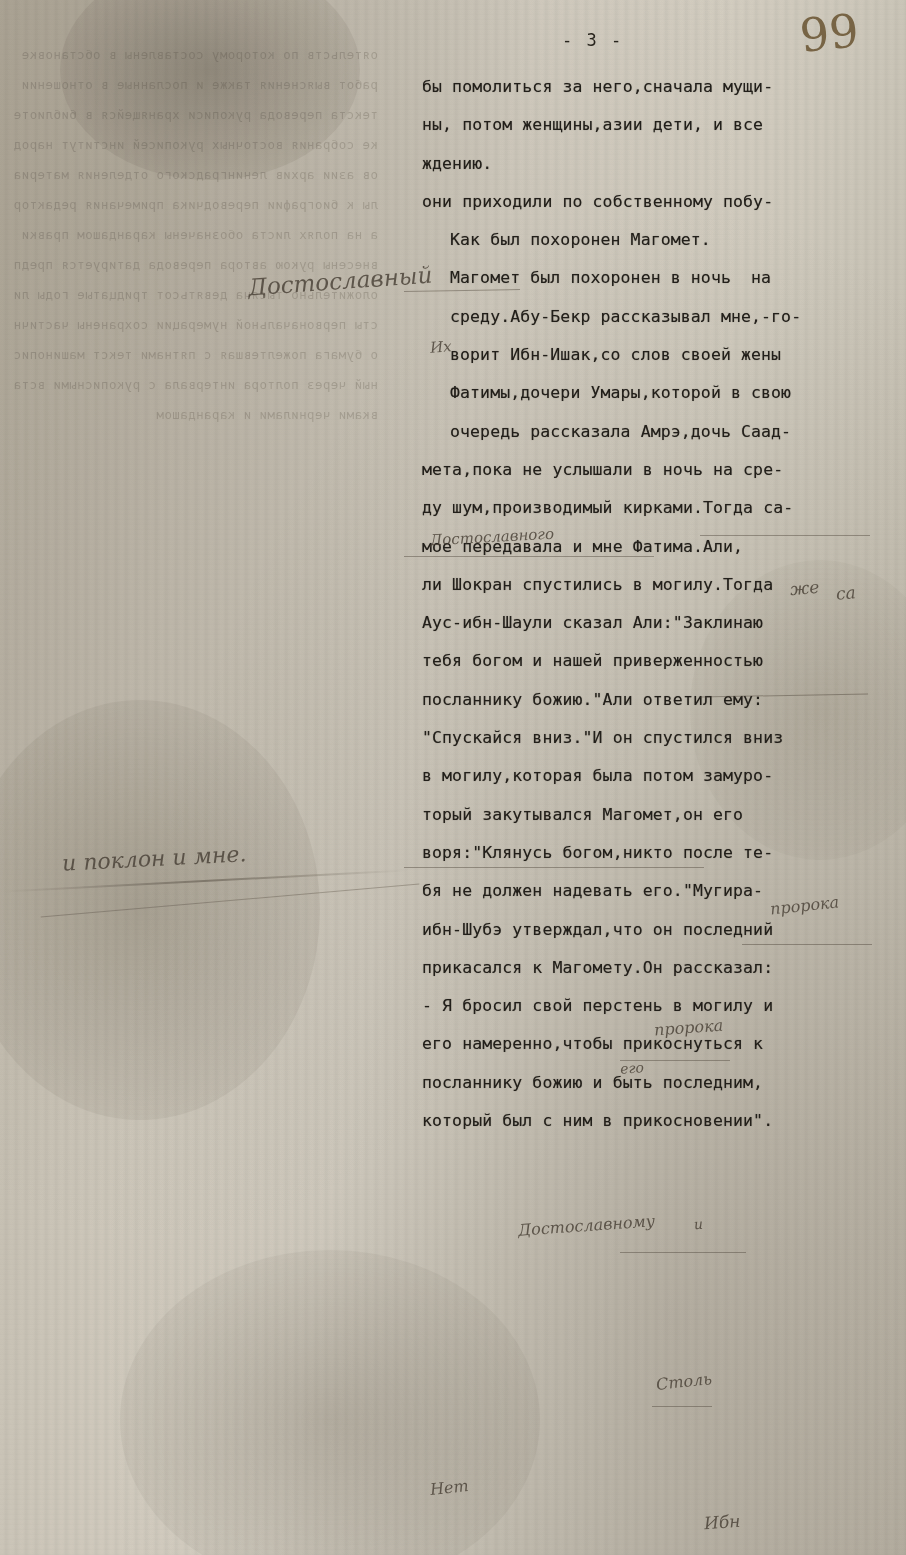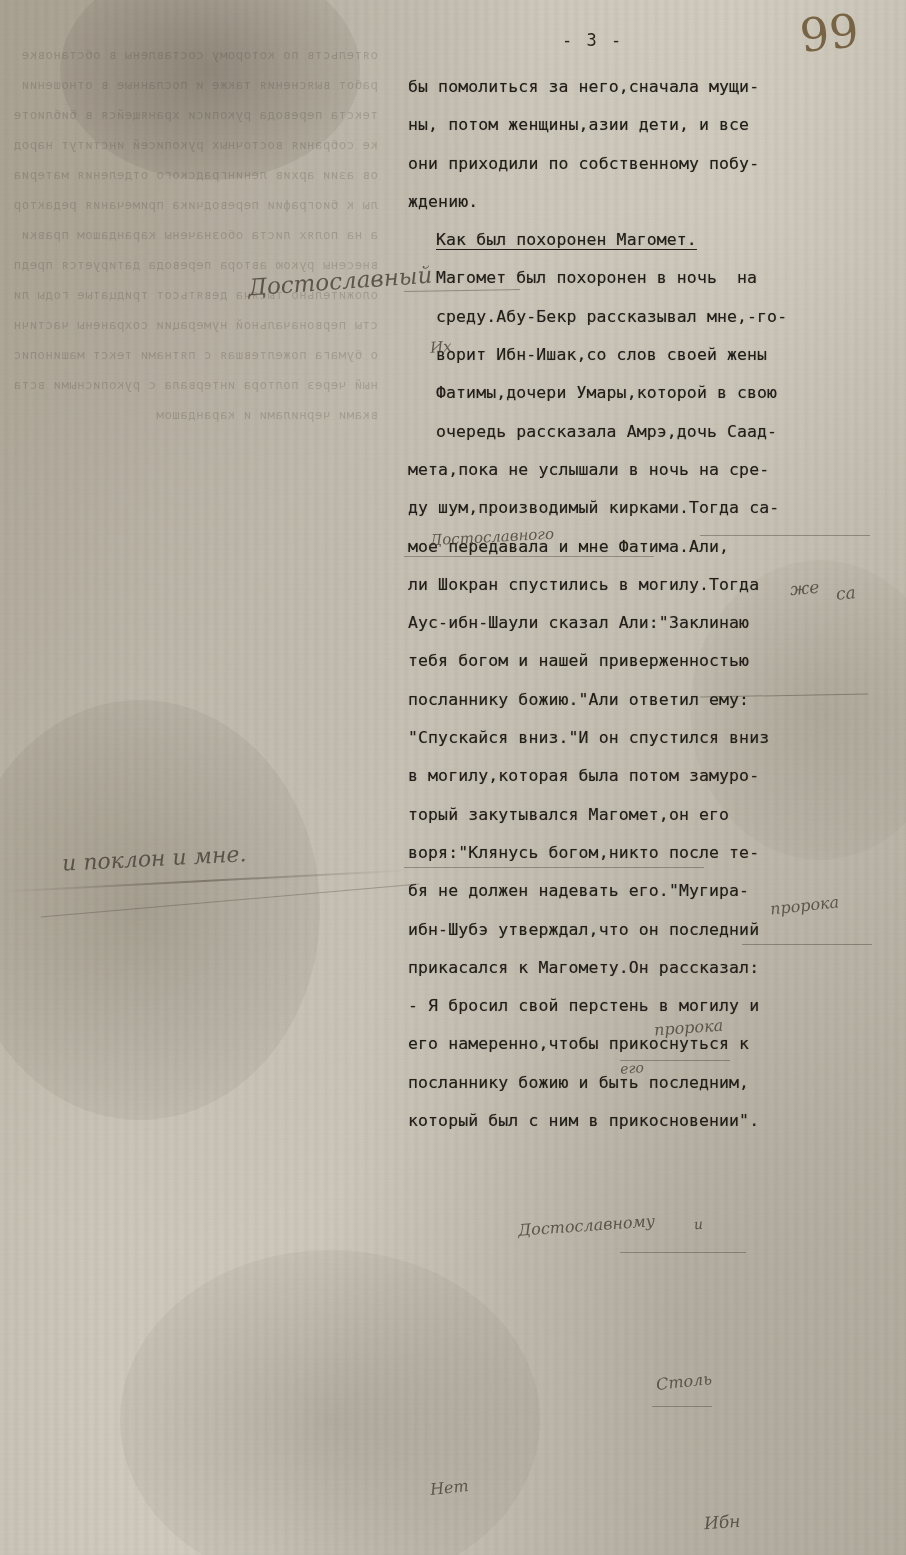--- a/index.html
+++ b/index.html
@@ -56,21 +56,21 @@
     font-size: 12.5px;
     line-height: 30px;
     letter-spacing: 0.4px;
     filter: blur(0.6px);
     pointer-events: none;
     white-space: pre-wrap;
     word-break: break-all;
   }
   .typed {
     position: absolute;
-    left: 408px;
+    left: 422px;
     top: 68px;
     width: 470px;
     color: #24211c;
     font-size: 16.5px;
     line-height: 38.3px;
     letter-spacing: 0.1px;
     text-shadow: 0 0 1px rgba(40,36,30,0.45);
   }
   .typed .ln { white-space: pre; display: block; }
   .indent1 { padding-left: 28px; }
@@ -86,21 +86,20 @@
     position: absolute;
     left: 800px;
     top: 6px;
     font-family: "DejaVu Serif", serif;
     font-size: 46px;
     color: #6f5b3a;
     transform: rotate(-6deg);
     opacity: 0.9;
   }
   .heading {
-    text-decoration: underline;
     text-underline-offset: 4px;
   }
   
   .hand {
     position: absolute;
     font-family: "DejaVu Serif", serif;
     font-style: italic;
     color: #4a4238;
     opacity: 0.82;
     white-space: nowrap;
@@ -149,22 +148,22 @@
   <div class="crease"></div>
 
   <div class="bleed">оятельств по которому составлены в обстановке работ выяснения также и посланные в отношении текста перевода рукописи хранящейся в библиотеке собрания восточных рукописей институт народов азии архив ленинградского отделения материалы к биографии переводчика примечания редактора на полях листа обозначены карандашом правки внесены рукою автора перевода датируется предположительно тысяча девятьсот тридцатые годы листы первоначальной нумерации сохранены частично бумага пожелтевшая с пятнами текст машинописный через полтора интервала с рукописными вставками чернилами и карандашом</div>
 
   <div class="pageno">- 3 -</div>
   <div class="folio">99</div>
 
   <div class="typed">
     <span class="ln">бы помолиться за него,сначала мущи-</span>
     <span class="ln">ны, потом женщины,азии дети, и все</span>
+    <span class="ln">ждению.</span>
     <span class="ln">они приходили по собственному побу-</span>
-    <span class="ln">ждению.</span>
     <span class="ln indent1 heading">Как был похоронен Магомет.</span>
     <span class="ln indent1">Магомет был похоронен в ночь  на</span>
     <span class="ln indent1">среду.Абу-Бекр рассказывал мне,-го-</span>
     <span class="ln indent1">ворит Ибн-Ишак,со слов своей жены</span>
     <span class="ln indent1">Фатимы,дочери Умары,которой в свою</span>
     <span class="ln indent1">очередь рассказала Амрэ,дочь Саад-</span>
     <span class="ln">мета,пока не услышали в ночь на сре-</span>
     <span class="ln">ду шум,производимый кирками.Тогда са-</span>
     <span class="ln">мое передавала и мне Фатима.Али,</span>
     <span class="ln">ли Шокран спустились в могилу.Тогда</span>

